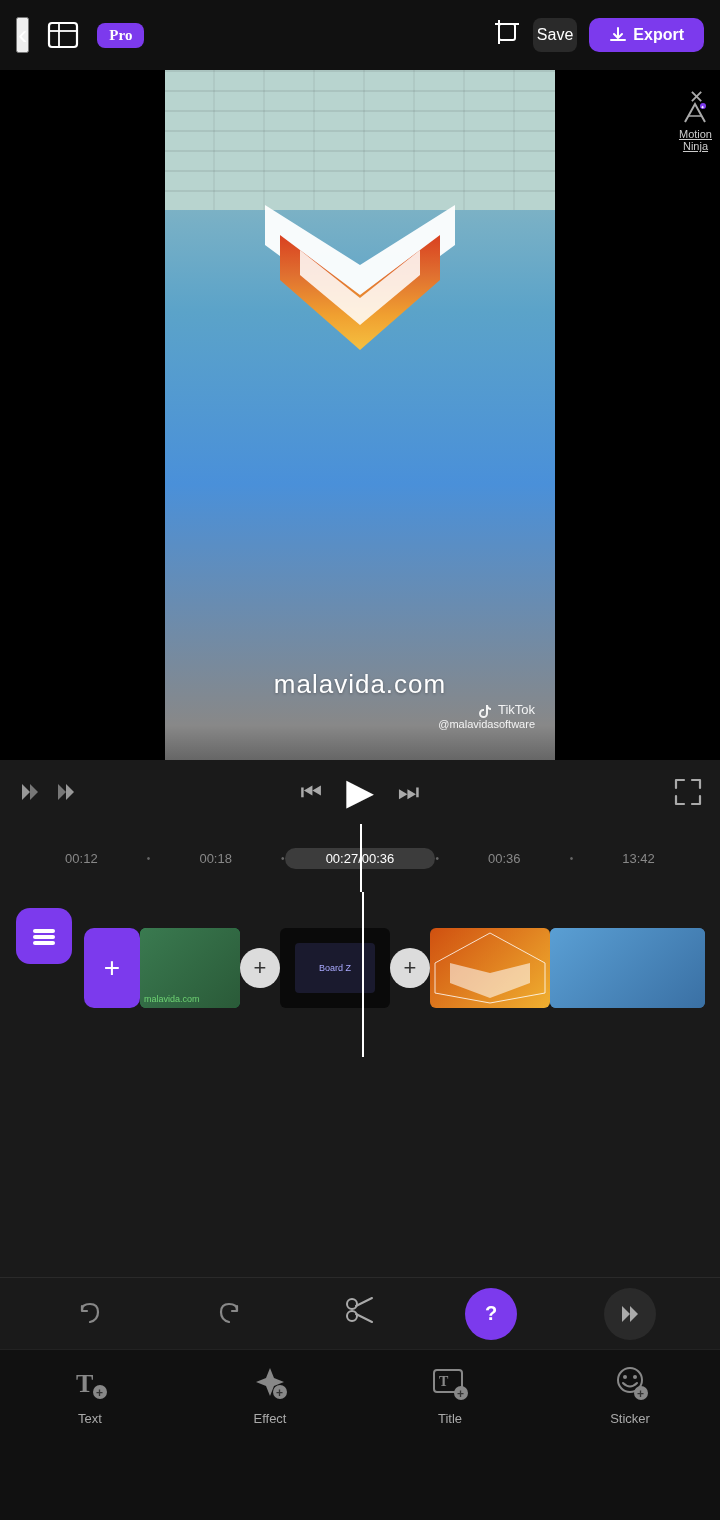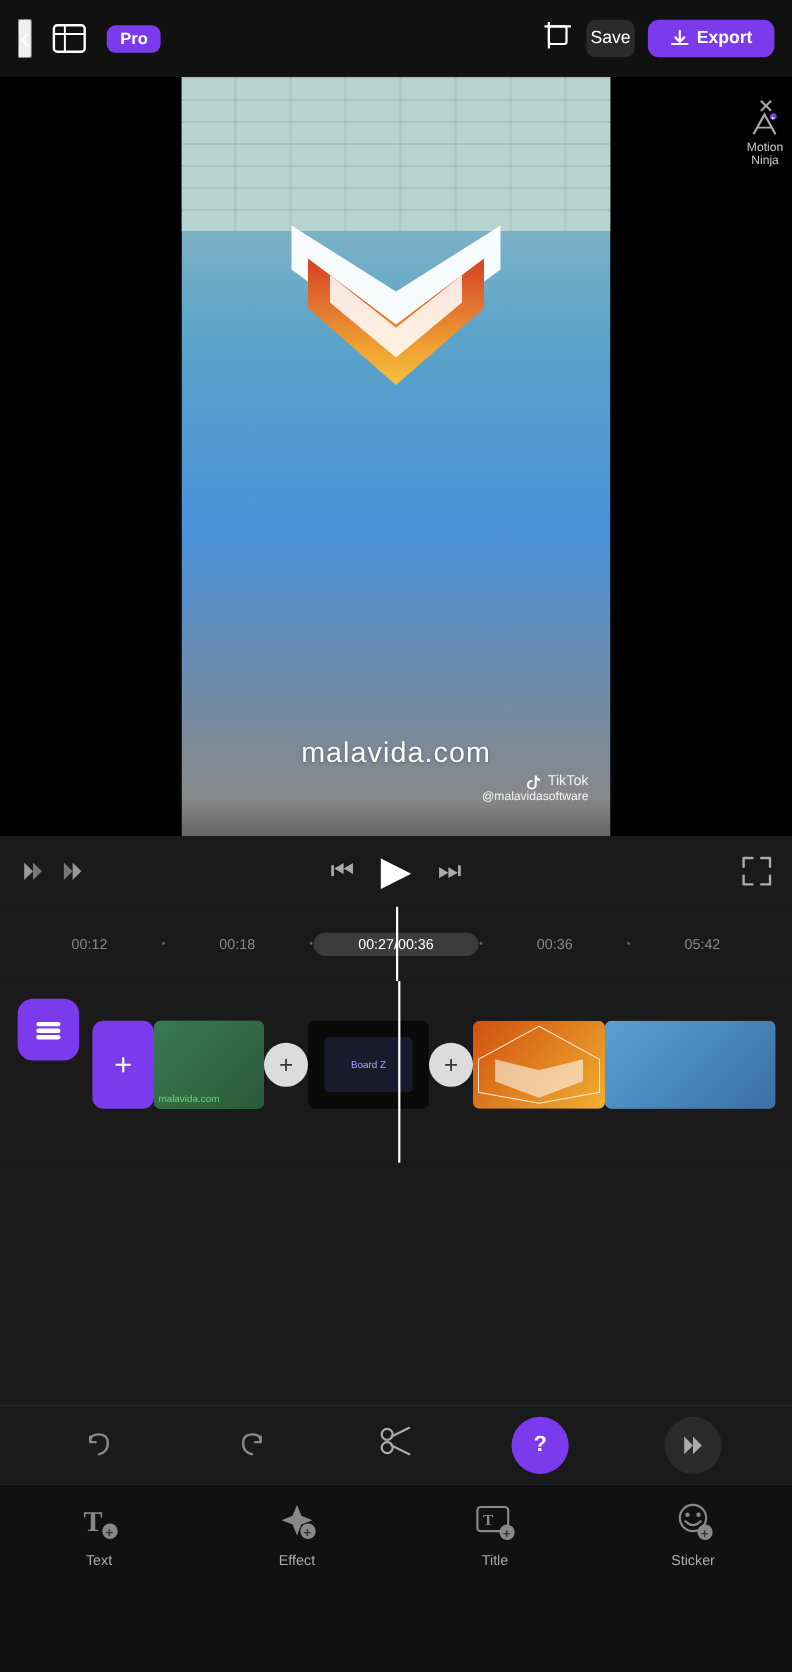--- a/index.html
+++ b/index.html
@@ -38,20 +38,21 @@
       align-items: center;
       justify-content: center;
     }
     .pro-badge {
       background: #7c3aed;
       color: #fff;
       font-weight: bold;
       font-size: 15px;
       padding: 4px 12px;
       border-radius: 8px;
+      font-family: Liberation Serif, serif;
     }
     .top-bar-right {
       display: flex;
       align-items: center;
       gap: 12px;
     }
     .crop-icon {
       font-size: 22px;
       color: #fff;
     }
@@ -507,21 +508,21 @@
           </svg>
           <span>TikTok</span>
         </div>
         <div style="font-size:11px;">@malavidasoftware</div>
       </div>
     </div>
   </div>
 
   <div style="position:absolute;top:8px;right:8px;text-align:center;">
     <span class="motion-ninja-close">✕</span>
-    <div style="margin-top:20px;font-size:11px;color:#ccc;">
+    <div style="margin-top:20px;font-size:11px;color:#ccc;text-decoration:underline;">
       <svg width="28" height="28" viewBox="0 0 28 28" fill="none" style="display:block;margin:0 auto 2px;">
         <path d="M4 24 L14 6 L24 24" stroke="#aaa" stroke-width="2" fill="none"></path>
         <path d="M8 18 L20 18" stroke="#aaa" stroke-width="1.5"></path>
         <circle cx="22" cy="8" r="3" fill="#7c3aed"></circle>
         <text x="19.5" y="11" font-size="5" fill="white">✦</text>
       </svg>
       <span>Motion<br>Ninja</span>
     </div>
   </div>
 </div>
@@ -556,21 +557,21 @@
 <div class="timeline-area">
   <div class="timeline-ruler">
     <span class="time-marker">00:12</span>
     <span style="color:#666;font-size:10px;">•</span>
     <span class="time-marker">00:18</span>
     <span style="color:#666;font-size:10px;">•</span>
     <span class="time-marker active">00:27/00:36</span>
     <span style="color:#666;font-size:10px;">•</span>
     <span class="time-marker">00:36</span>
     <span style="color:#666;font-size:10px;">•</span>
-    <span class="time-marker">05:42</span>
+    <span class="time-marker">13:42</span>
   </div>
   <div class="timeline-cursor"></div>
 </div>
 
 <div class="track-area">
   <div class="layers-btn">
     <svg width="30" height="30" viewBox="0 0 30 30" fill="none">
       <rect x="4" y="8" width="22" height="4" rx="2" fill="white"></rect>
       <rect x="4" y="14" width="22" height="4" rx="2" fill="white"></rect>
       <rect x="4" y="20" width="22" height="4" rx="2" fill="white"></rect>

